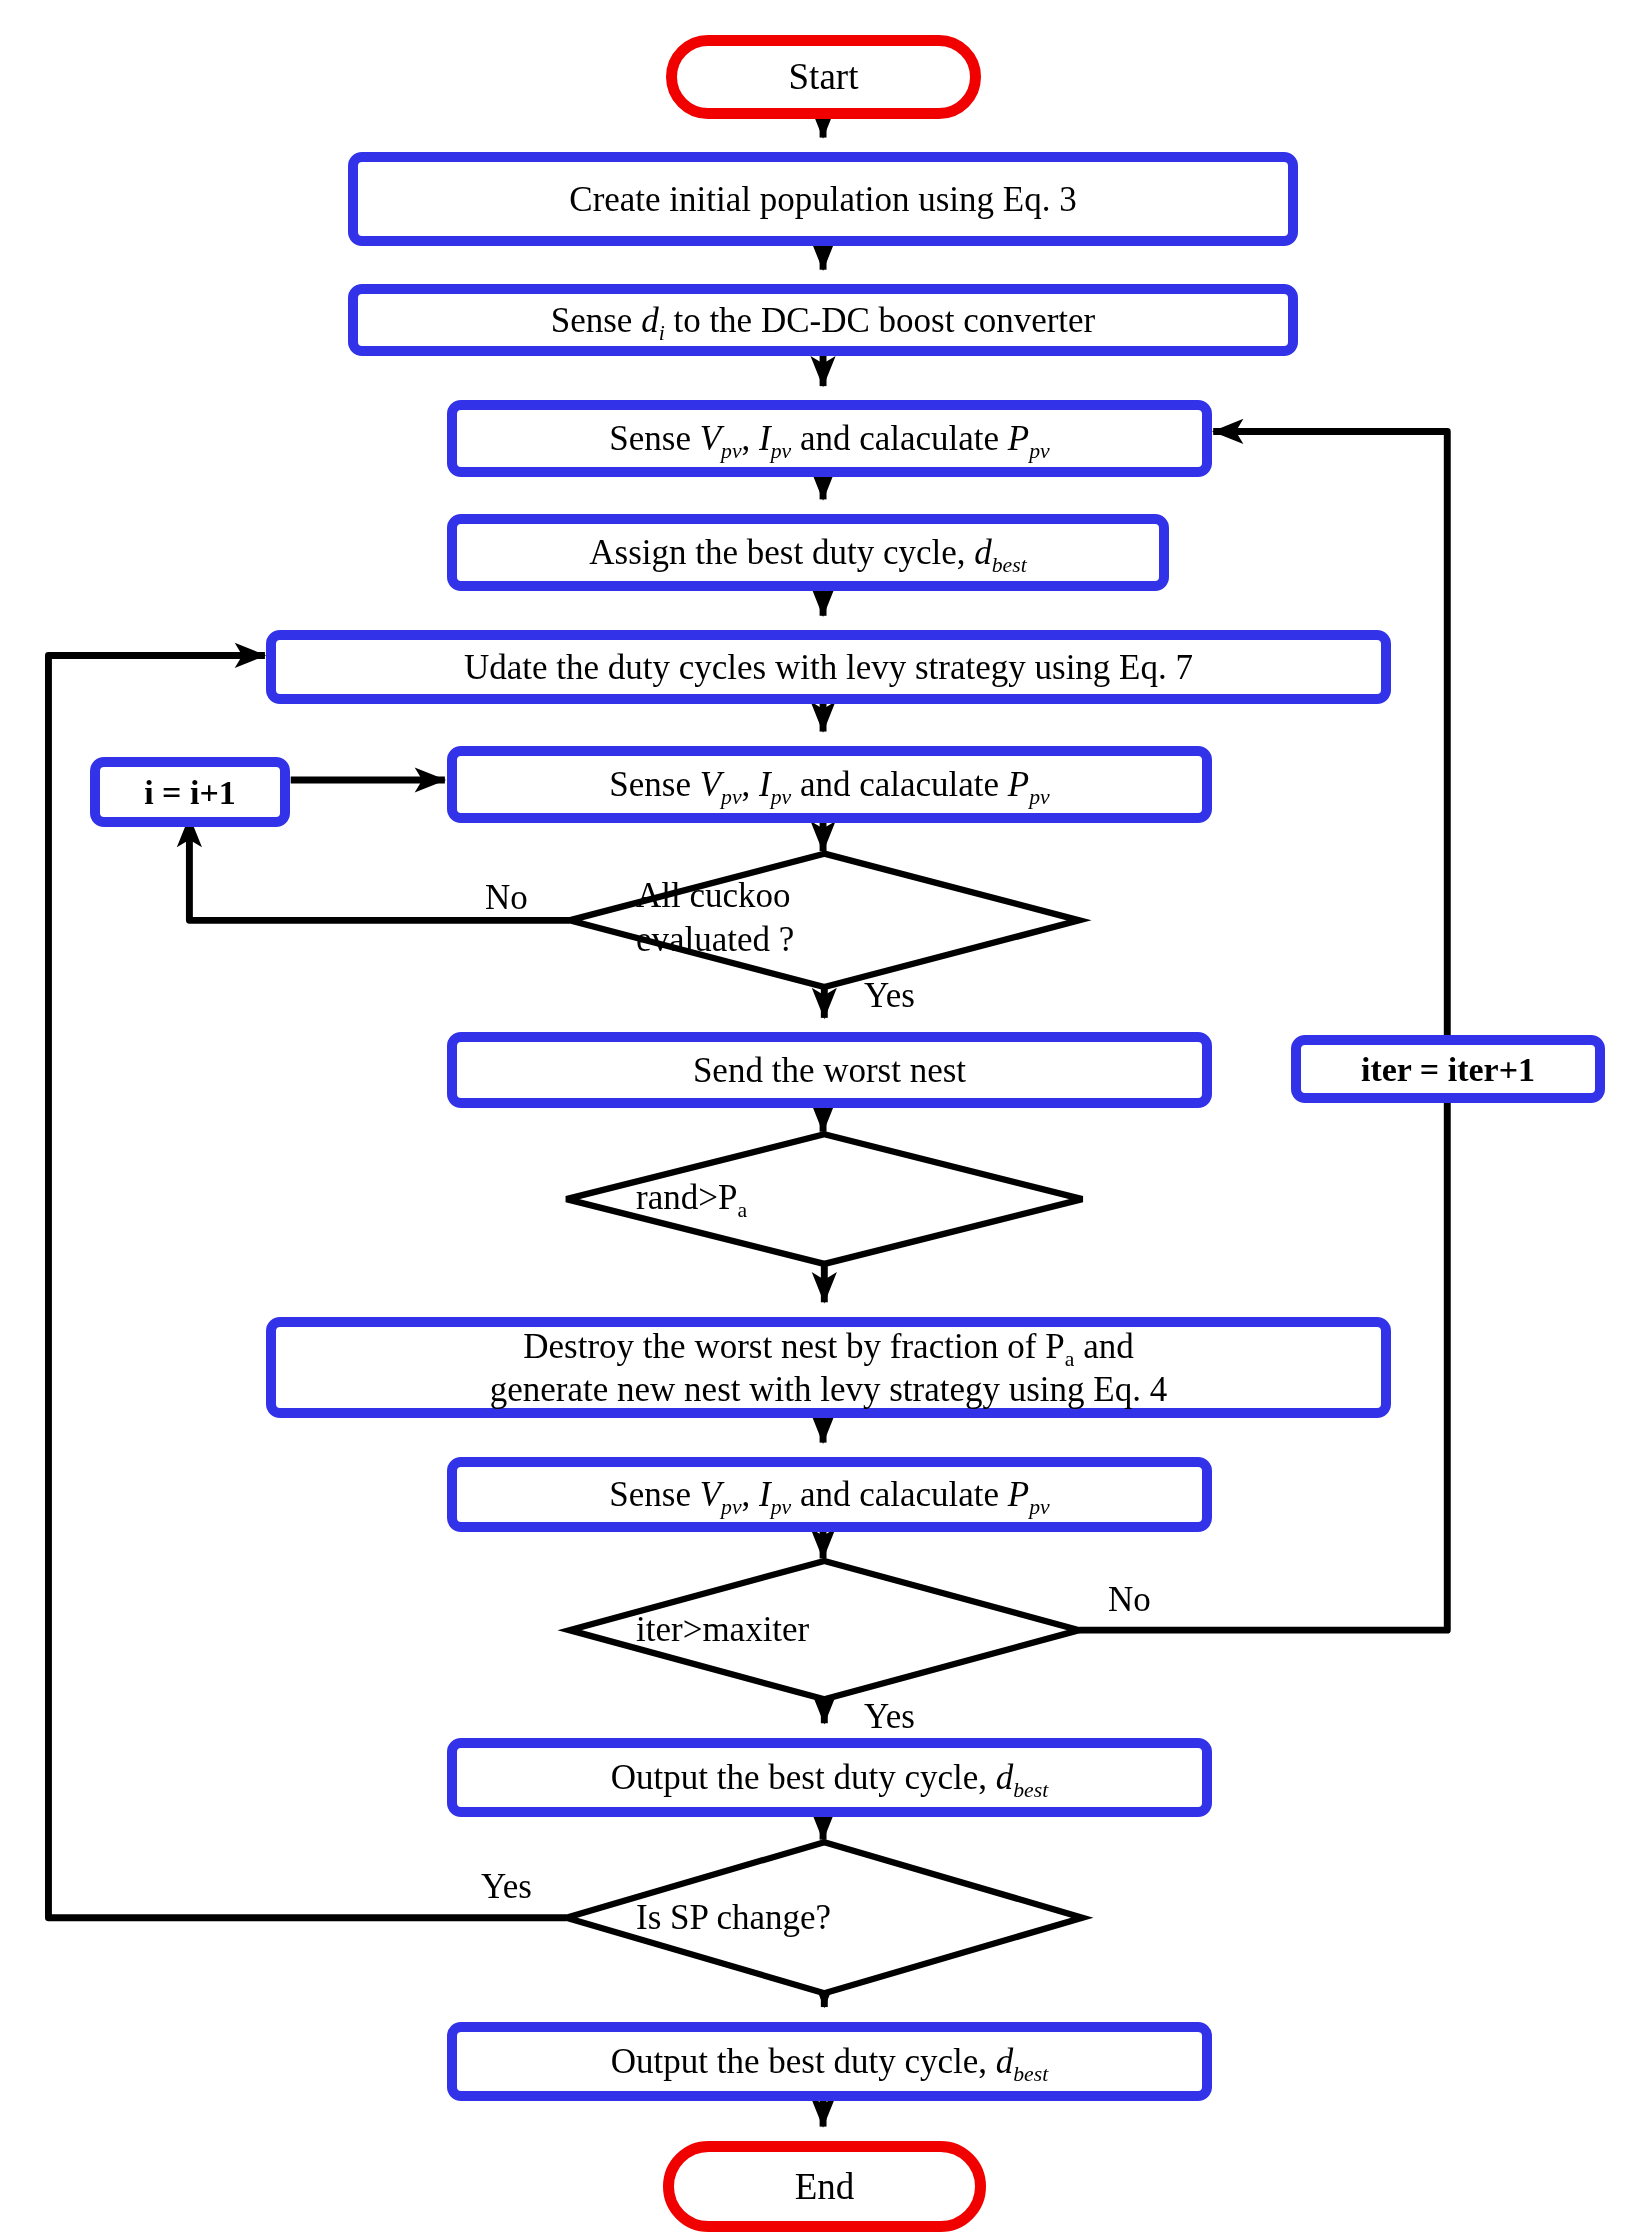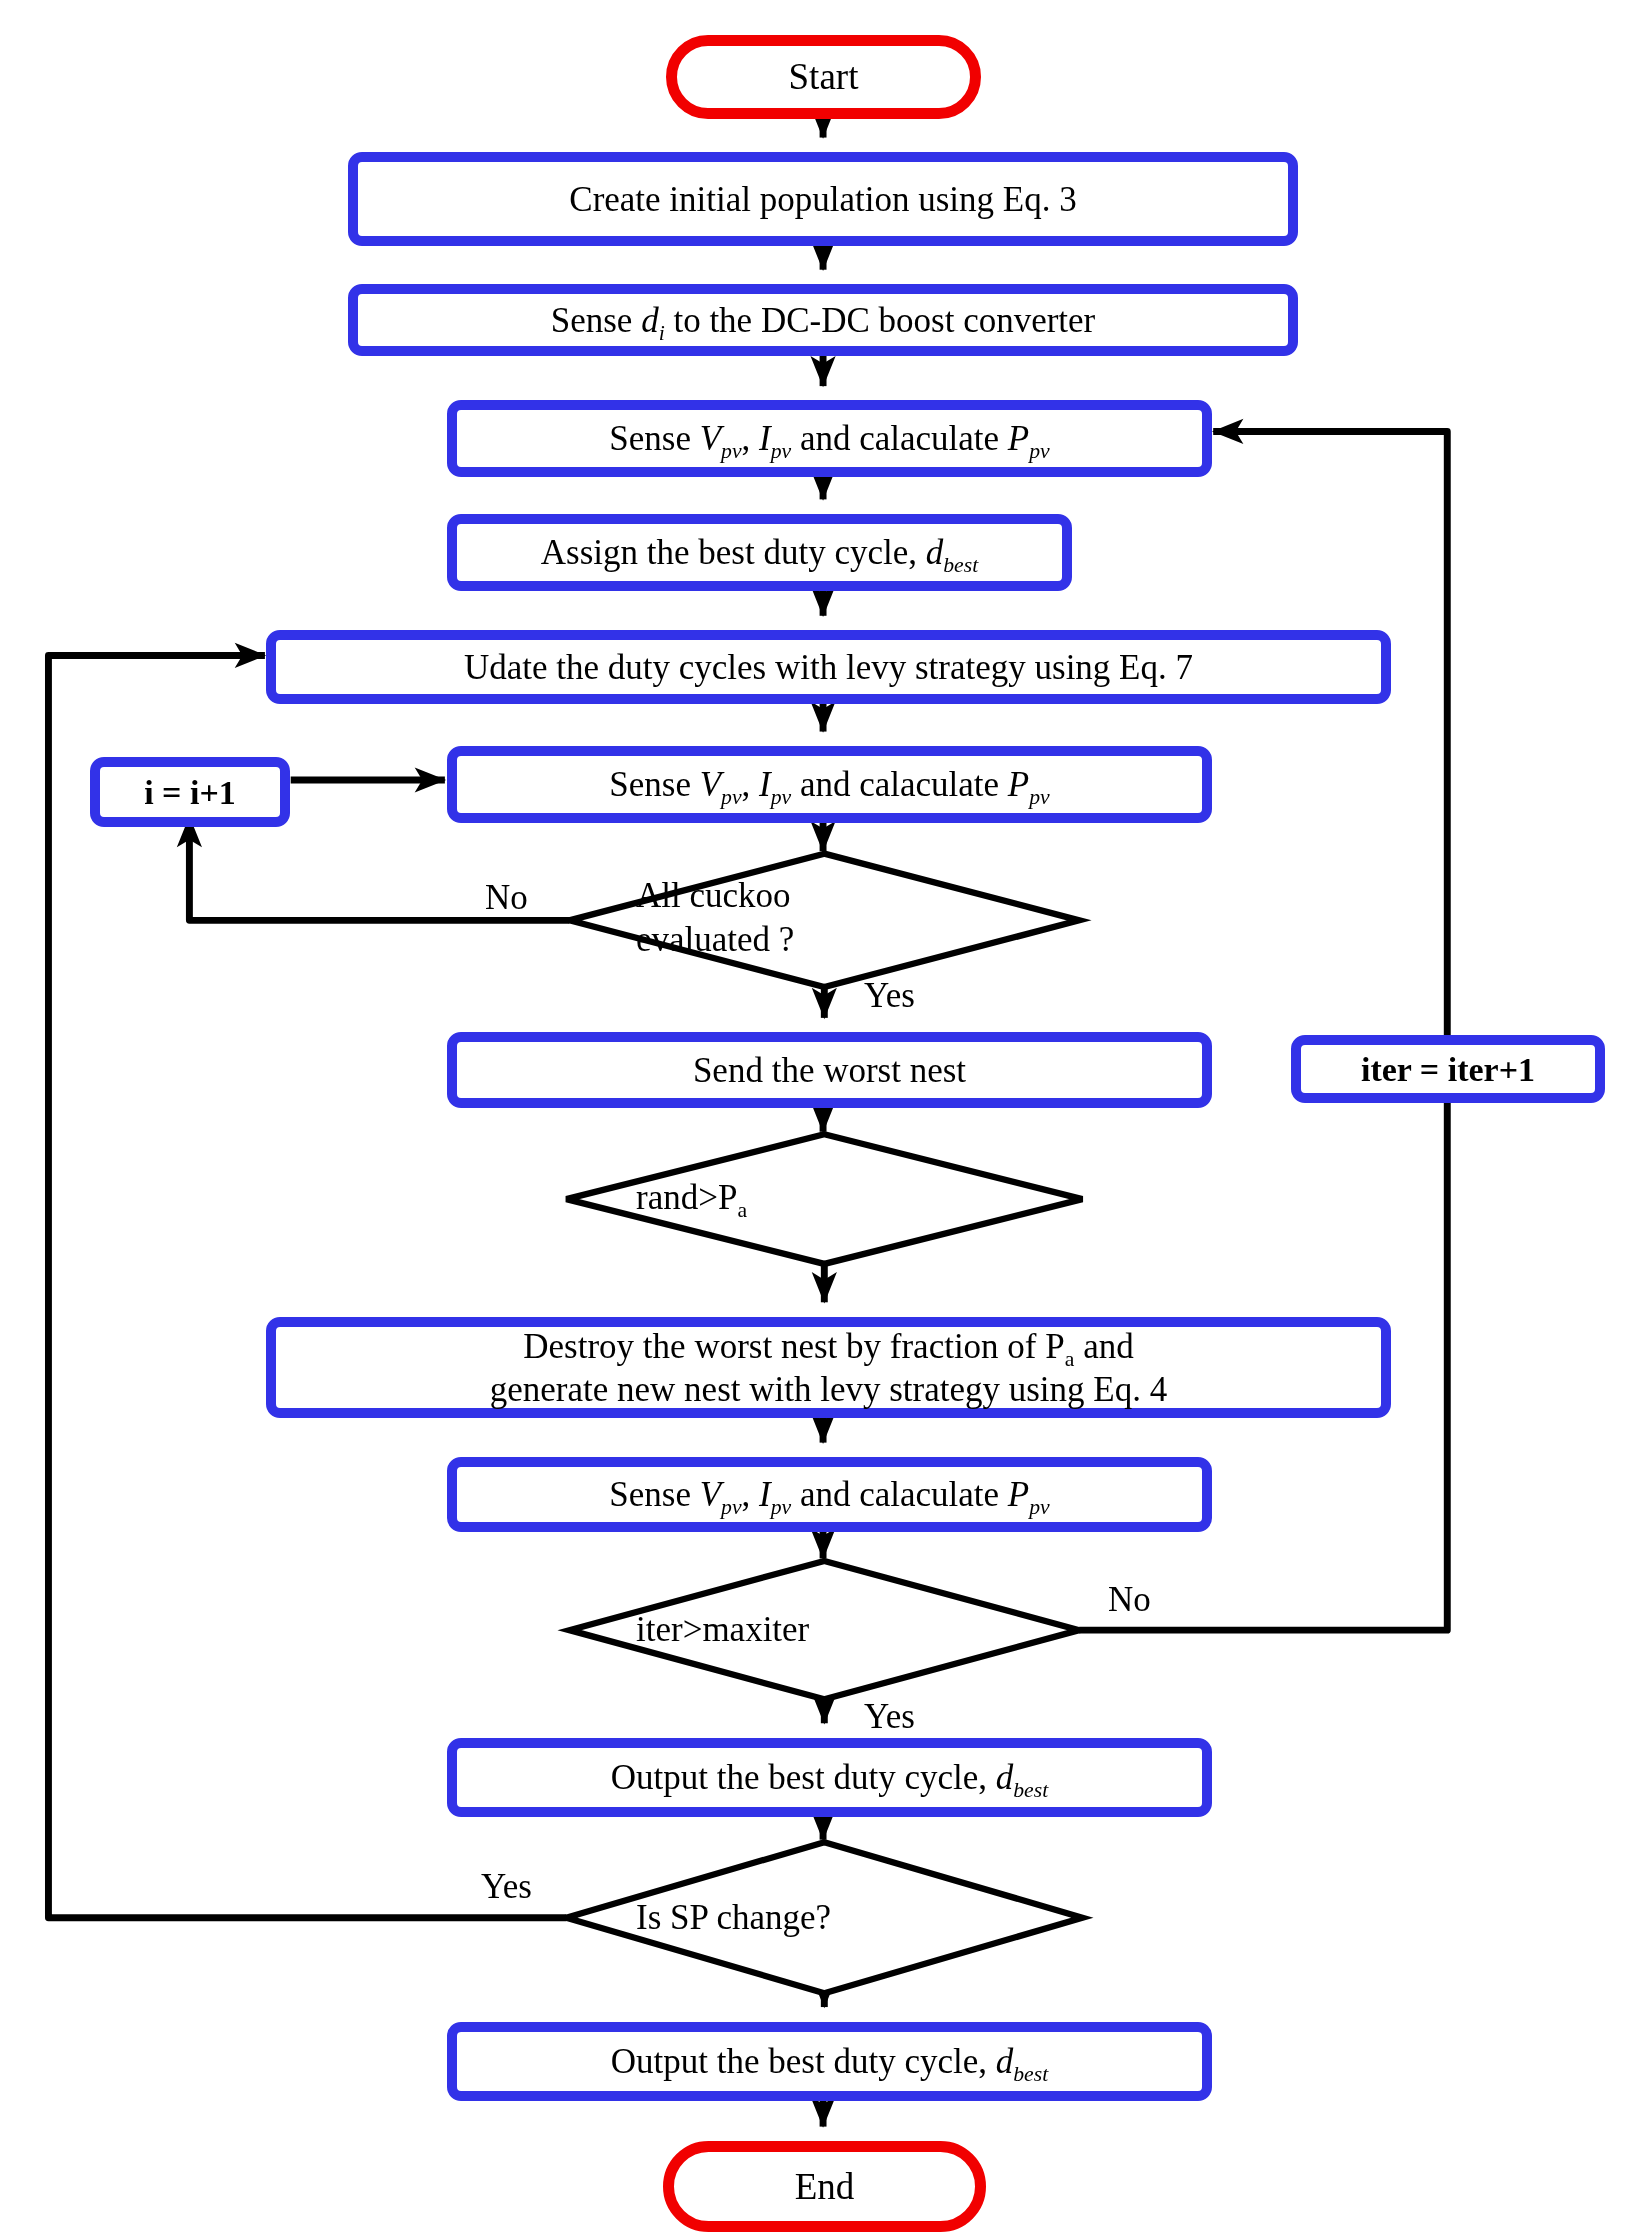--- a/index.html
+++ b/index.html
@@ -98,21 +98,21 @@
   </div>
 
   <div class="node box" style="left:348px;top:272px;width:950px;height:72px">
     <div><span>Sense </span><i>d</i><sub><i>i</i></sub><span> to the DC-DC boost converter</span></div>
   </div>
 
   <div class="node box" style="left:447px;top:388px;width:765px;height:77px">
     <div><span>Sense </span><i>V</i><sub><i>pv</i></sub><span>, </span><i>I</i><sub><i>pv</i></sub><span> and calaculate </span><i>P</i><sub><i>pv</i></sub></div>
   </div>
 
-  <div class="node box" style="left:447px;top:502px;width:625px;height:77px">
+  <div class="node box" style="left:447px;top:502px;width:722px;height:77px">
     <div><span>Assign the best duty cycle, </span><i>d</i><sub><i>best</i></sub></div>
   </div>
 
   <div class="node box" style="left:266px;top:618px;width:1125px;height:74px">
     <div>Udate the duty cycles with levy strategy using Eq. 7</div>
   </div>
 
   <div class="node box small" style="left:90px;top:745px;width:200px;height:70px">
     <div>i = i+1</div>
   </div>

